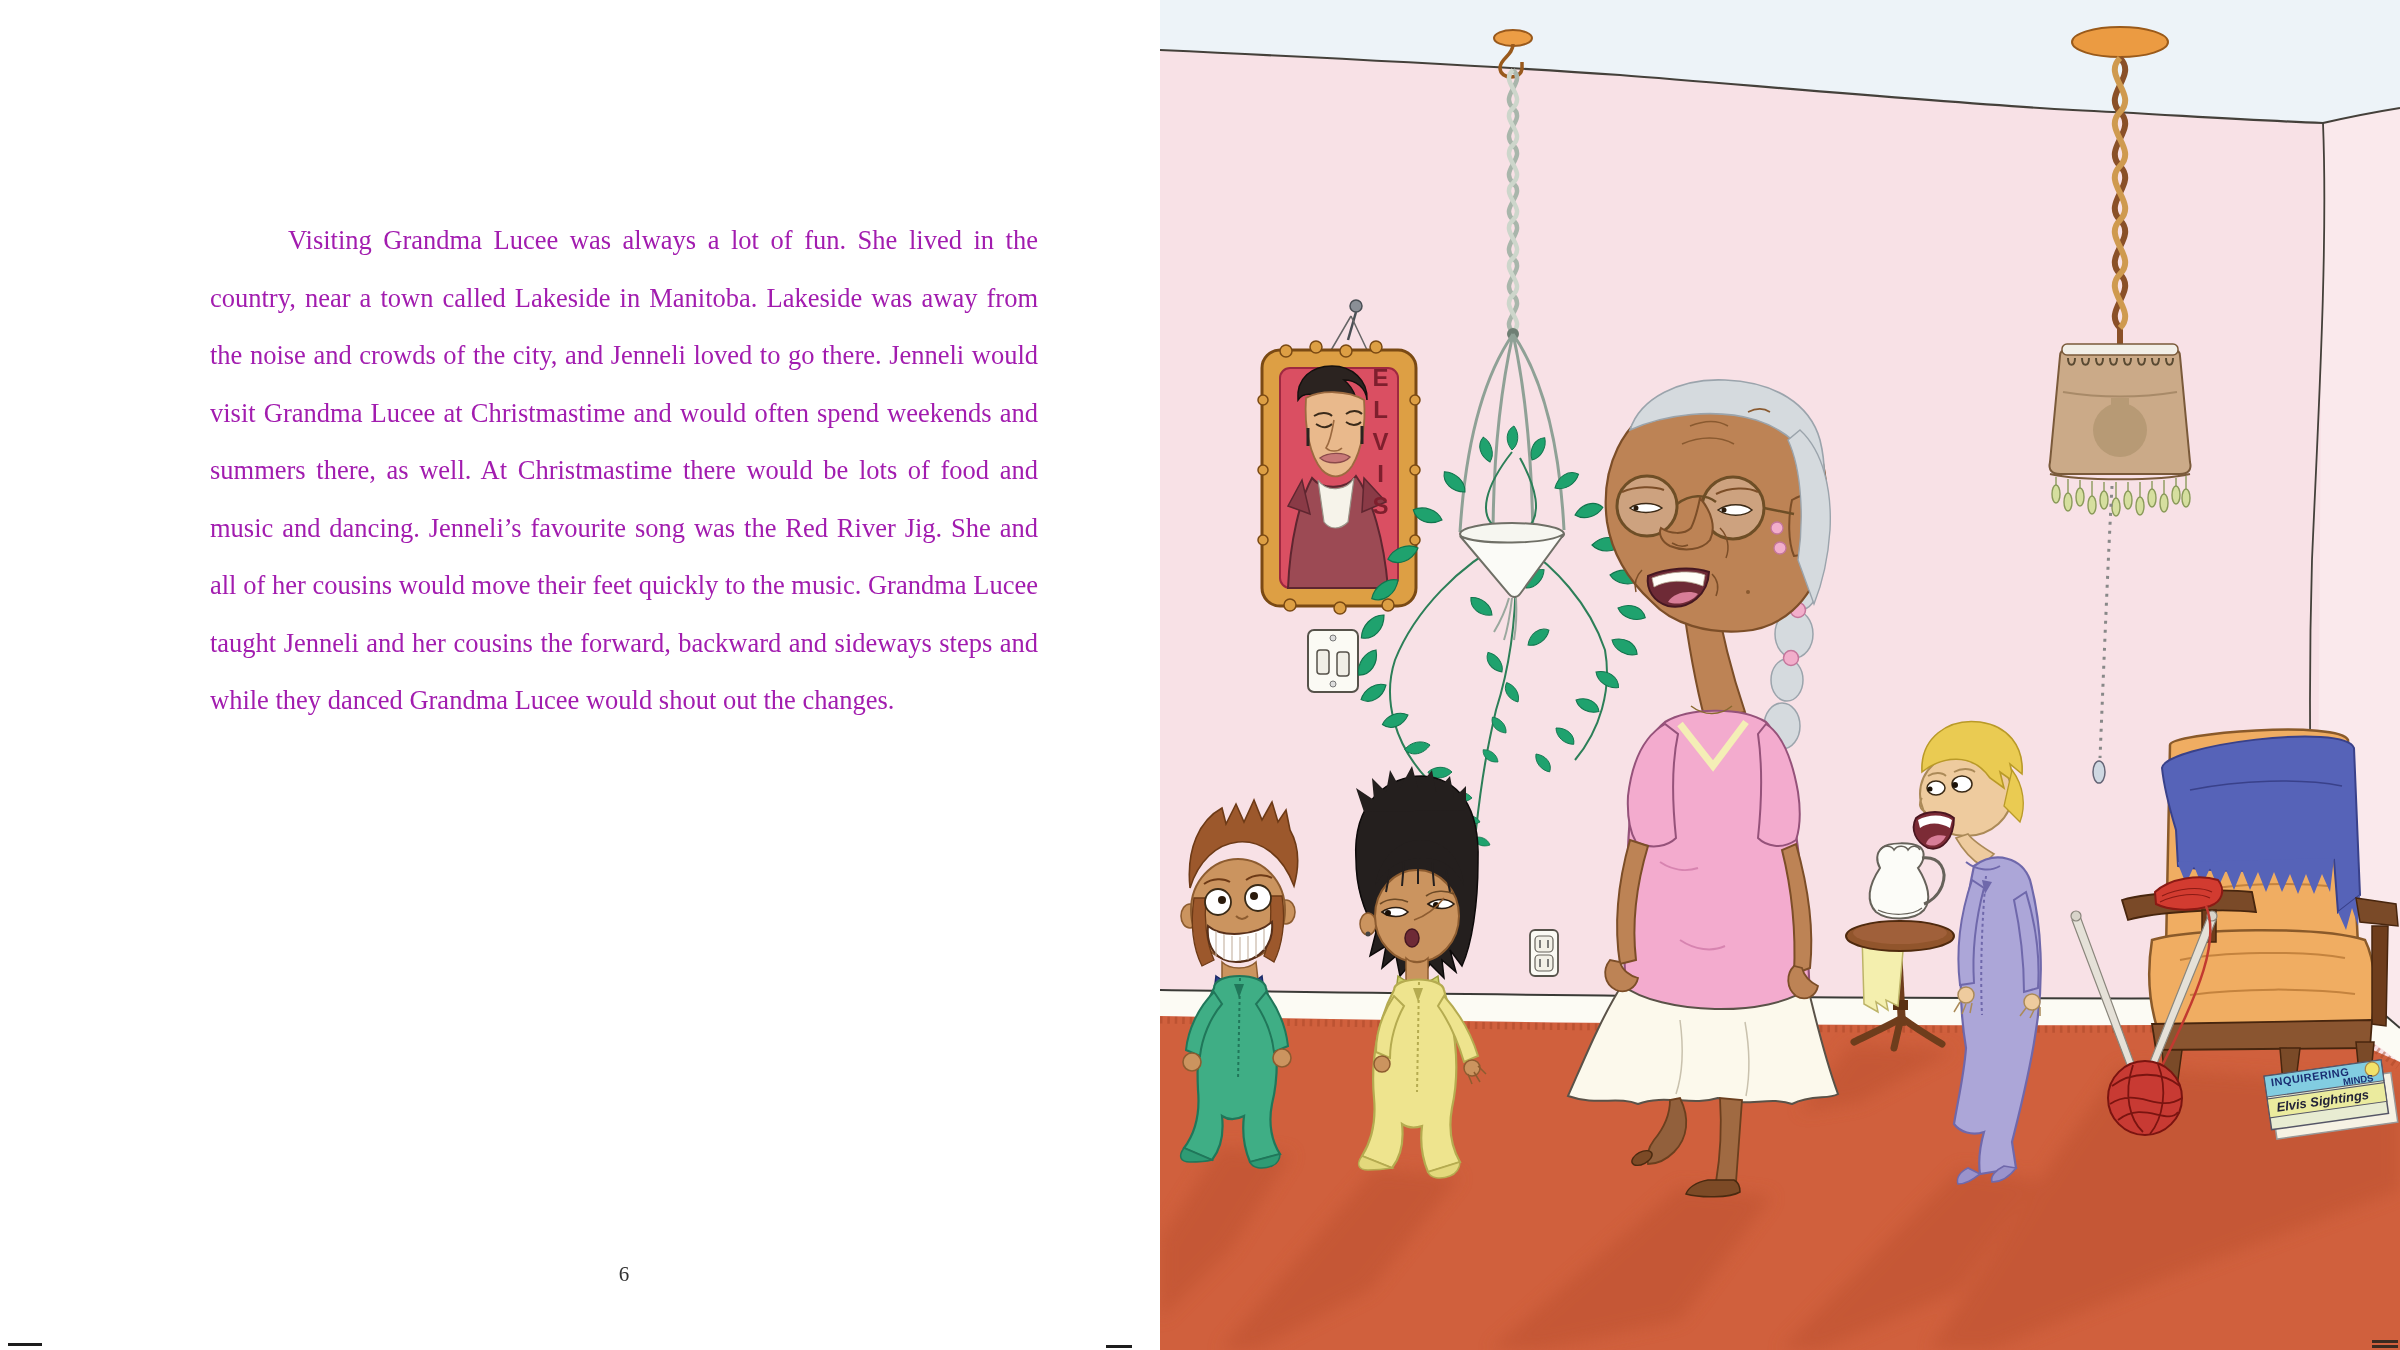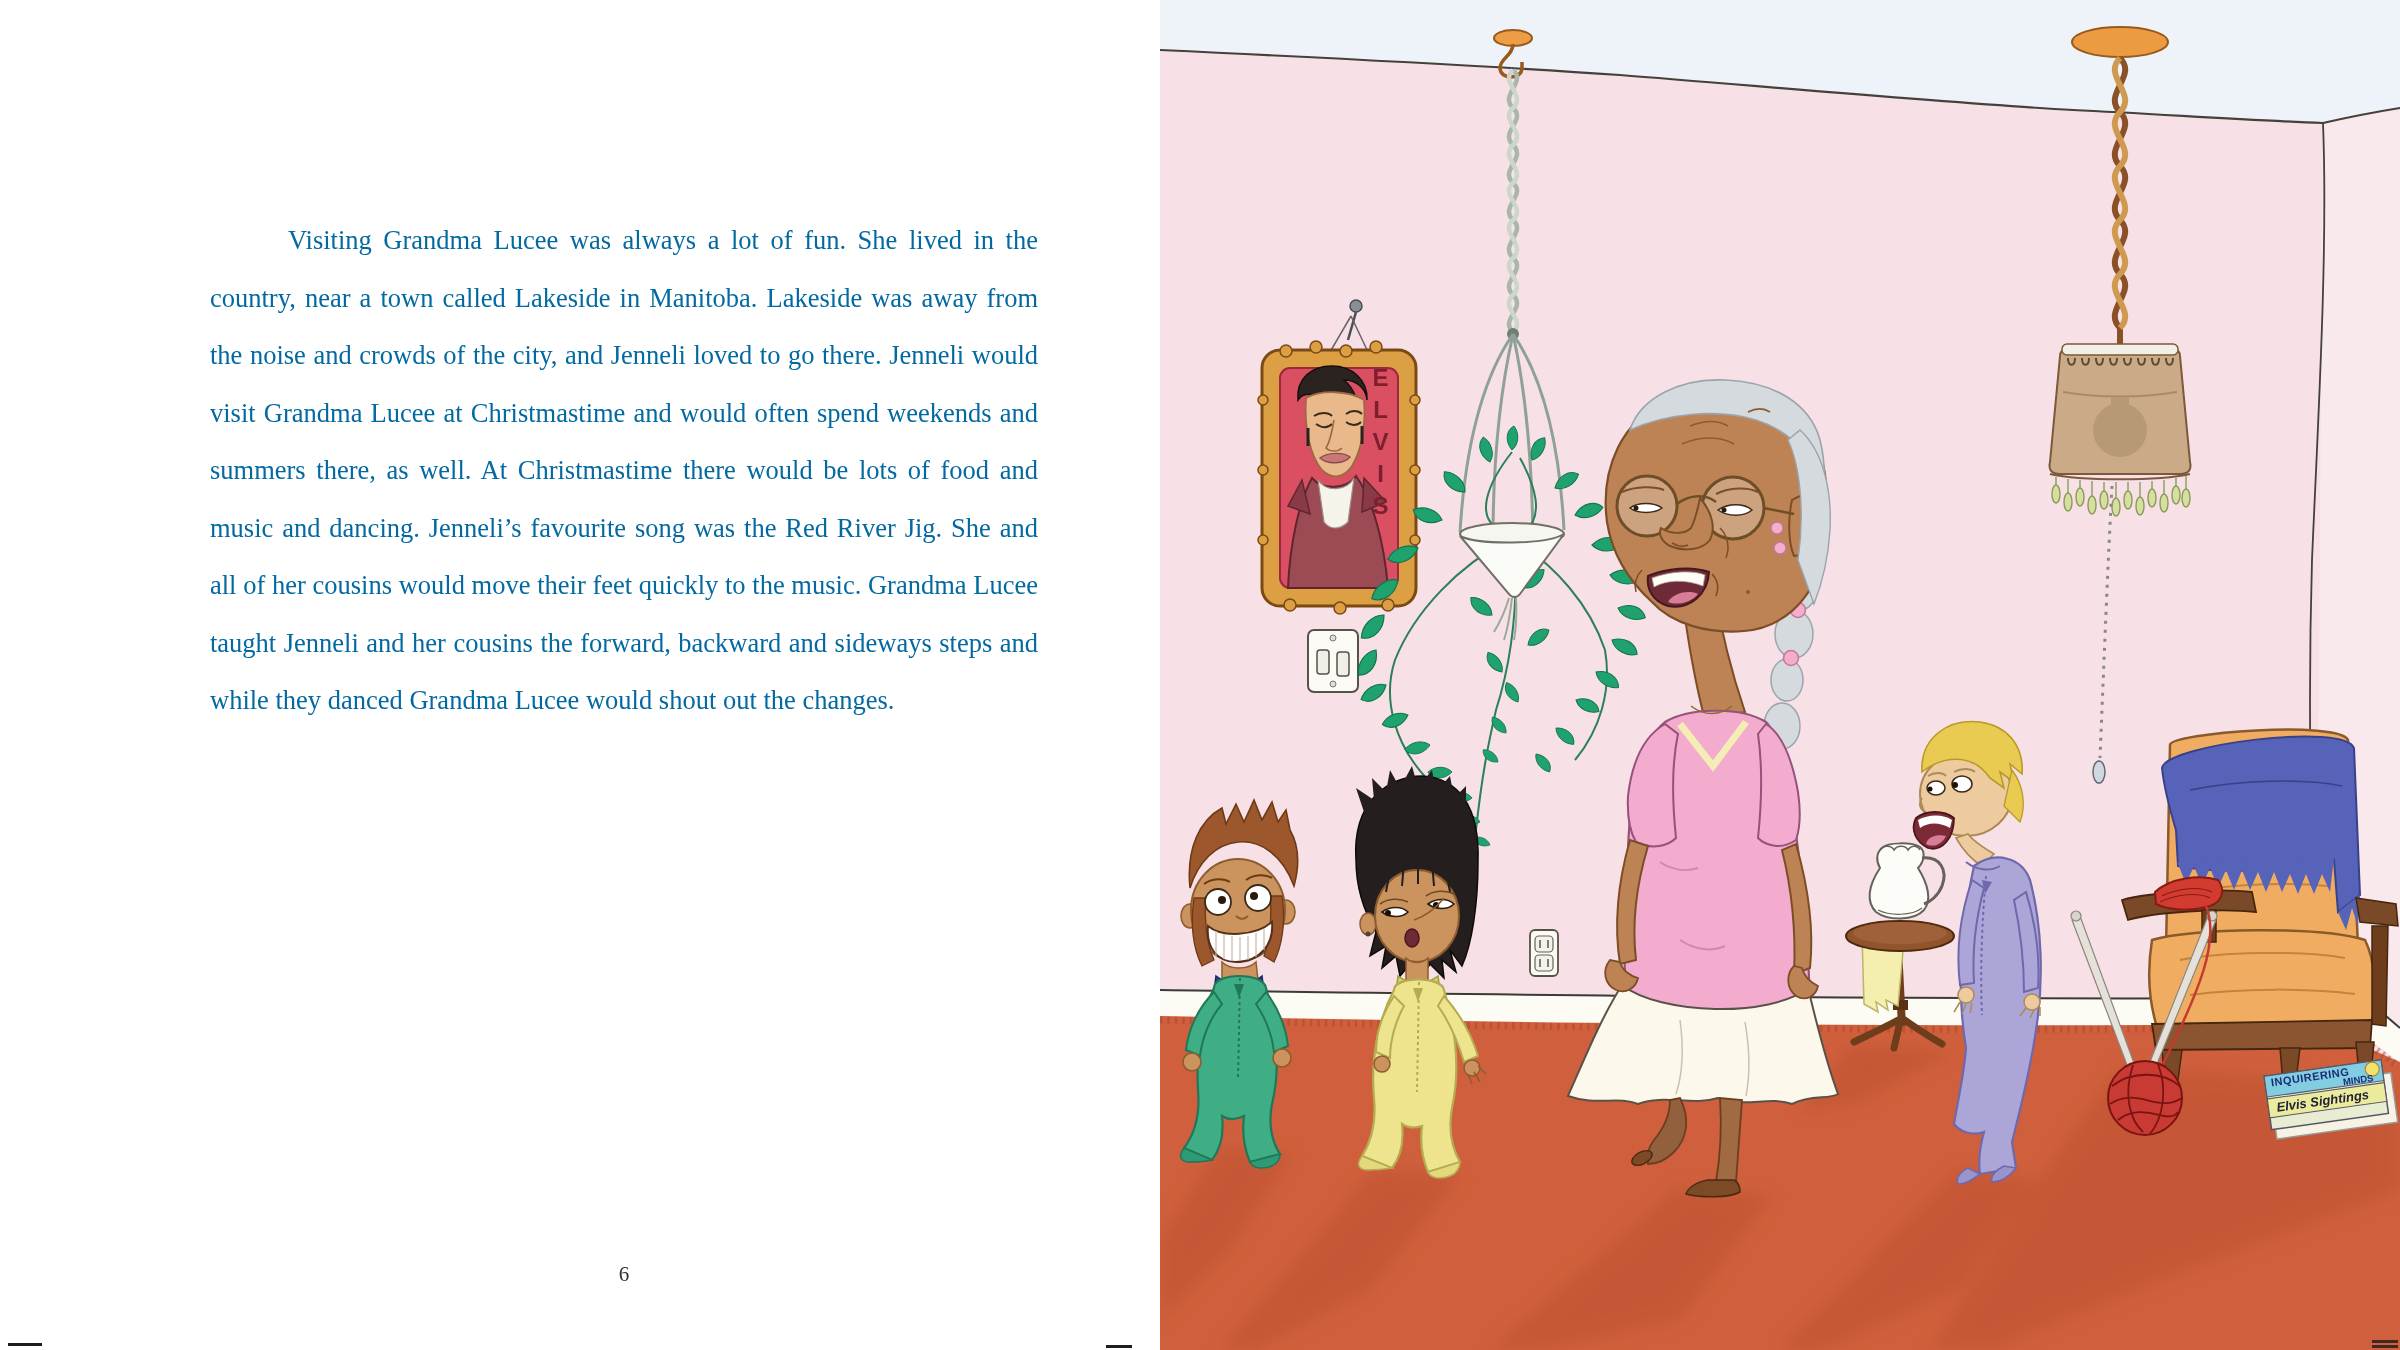--- a/index.html
+++ b/index.html
@@ -1,18 +1,18 @@
 <!DOCTYPE html>
 <html><head>
 <meta charset="utf-8">
 <style>
   html,body{margin:0;padding:0;}
   body{width:2400px;height:1350px;position:relative;background:#ffffff;overflow:hidden;font-family:"Liberation Sans",sans-serif;}
   .left-page{position:absolute;left:0;top:0;width:1160px;height:1350px;background:#ffffff;}
-  .story{position:absolute;left:210px;top:212px;width:828px;font-family:"Liberation Serif",serif;font-size:26.5px;line-height:57.5px;text-align:justify;text-indent:78px;color:#0369a1;}
+  .story{position:absolute;left:210px;top:212px;width:828px;font-family:"Liberation Serif",serif;font-size:26.5px;line-height:57.5px;text-align:justify;text-indent:78px;color:#a21caf;}
   .pagenum{position:absolute;left:210px;top:1262px;width:828px;text-align:center;font-family:"Liberation Serif",serif;font-size:21px;color:#333;}
   .illustration{position:absolute;left:1160px;top:0;width:1240px;height:1350px;}
   .illustration svg{position:absolute;left:0;top:0;}
   .elvis-label{position:absolute;left:206px;top:364px;height:175px;writing-mode:vertical-lr;text-orientation:upright;font-size:24px;font-weight:bold;letter-spacing:5px;color:#7e1f2d;font-family:"Liberation Sans",sans-serif;}
   .mag-text{position:absolute;left:1108px;top:1066px;width:118px;transform:rotate(-8deg);transform-origin:57px 34px;}
   .mag-line1{font-size:11px;font-weight:bold;color:#1b2f73;letter-spacing:0.5px;padding:3px 0 0 6px;}
   .mag-line2{font-size:9.5px;font-weight:bold;color:#1b2f73;text-align:right;padding-right:10px;margin-top:-2px;}
   .mag-line3{font-size:13px;font-style:italic;font-weight:bold;color:#232338;padding:3px 0 0 8px;}
   .crop{position:absolute;background:#1d1d1d;}
   .crop.c1{left:8px;top:1343px;width:34px;height:3px;}

